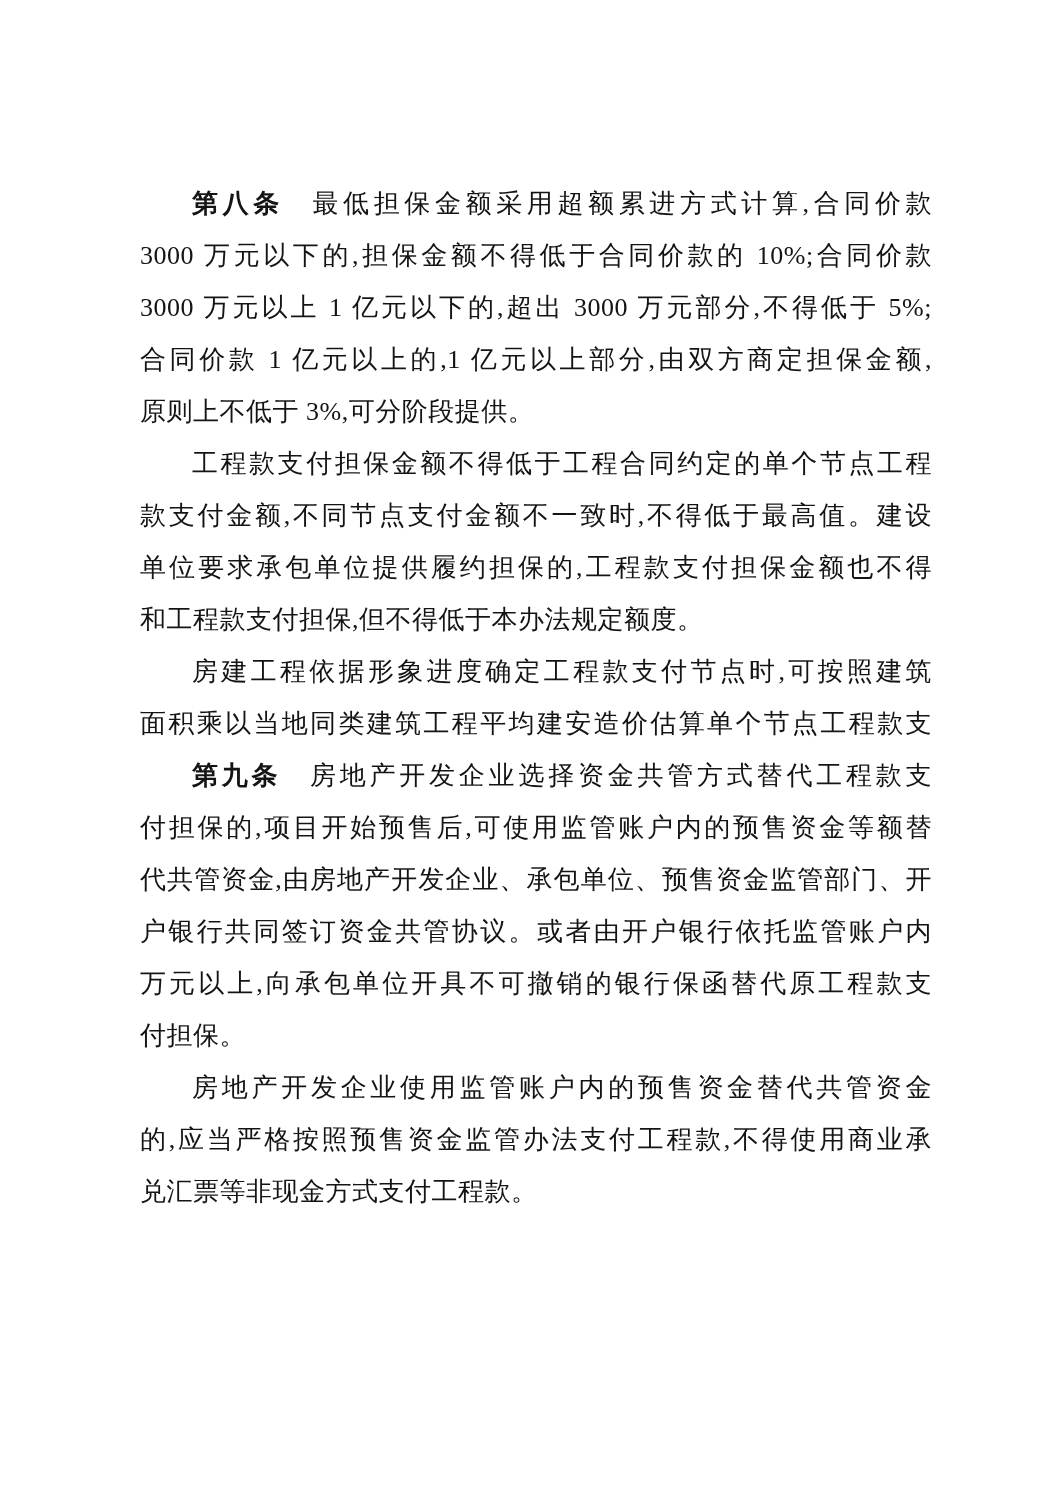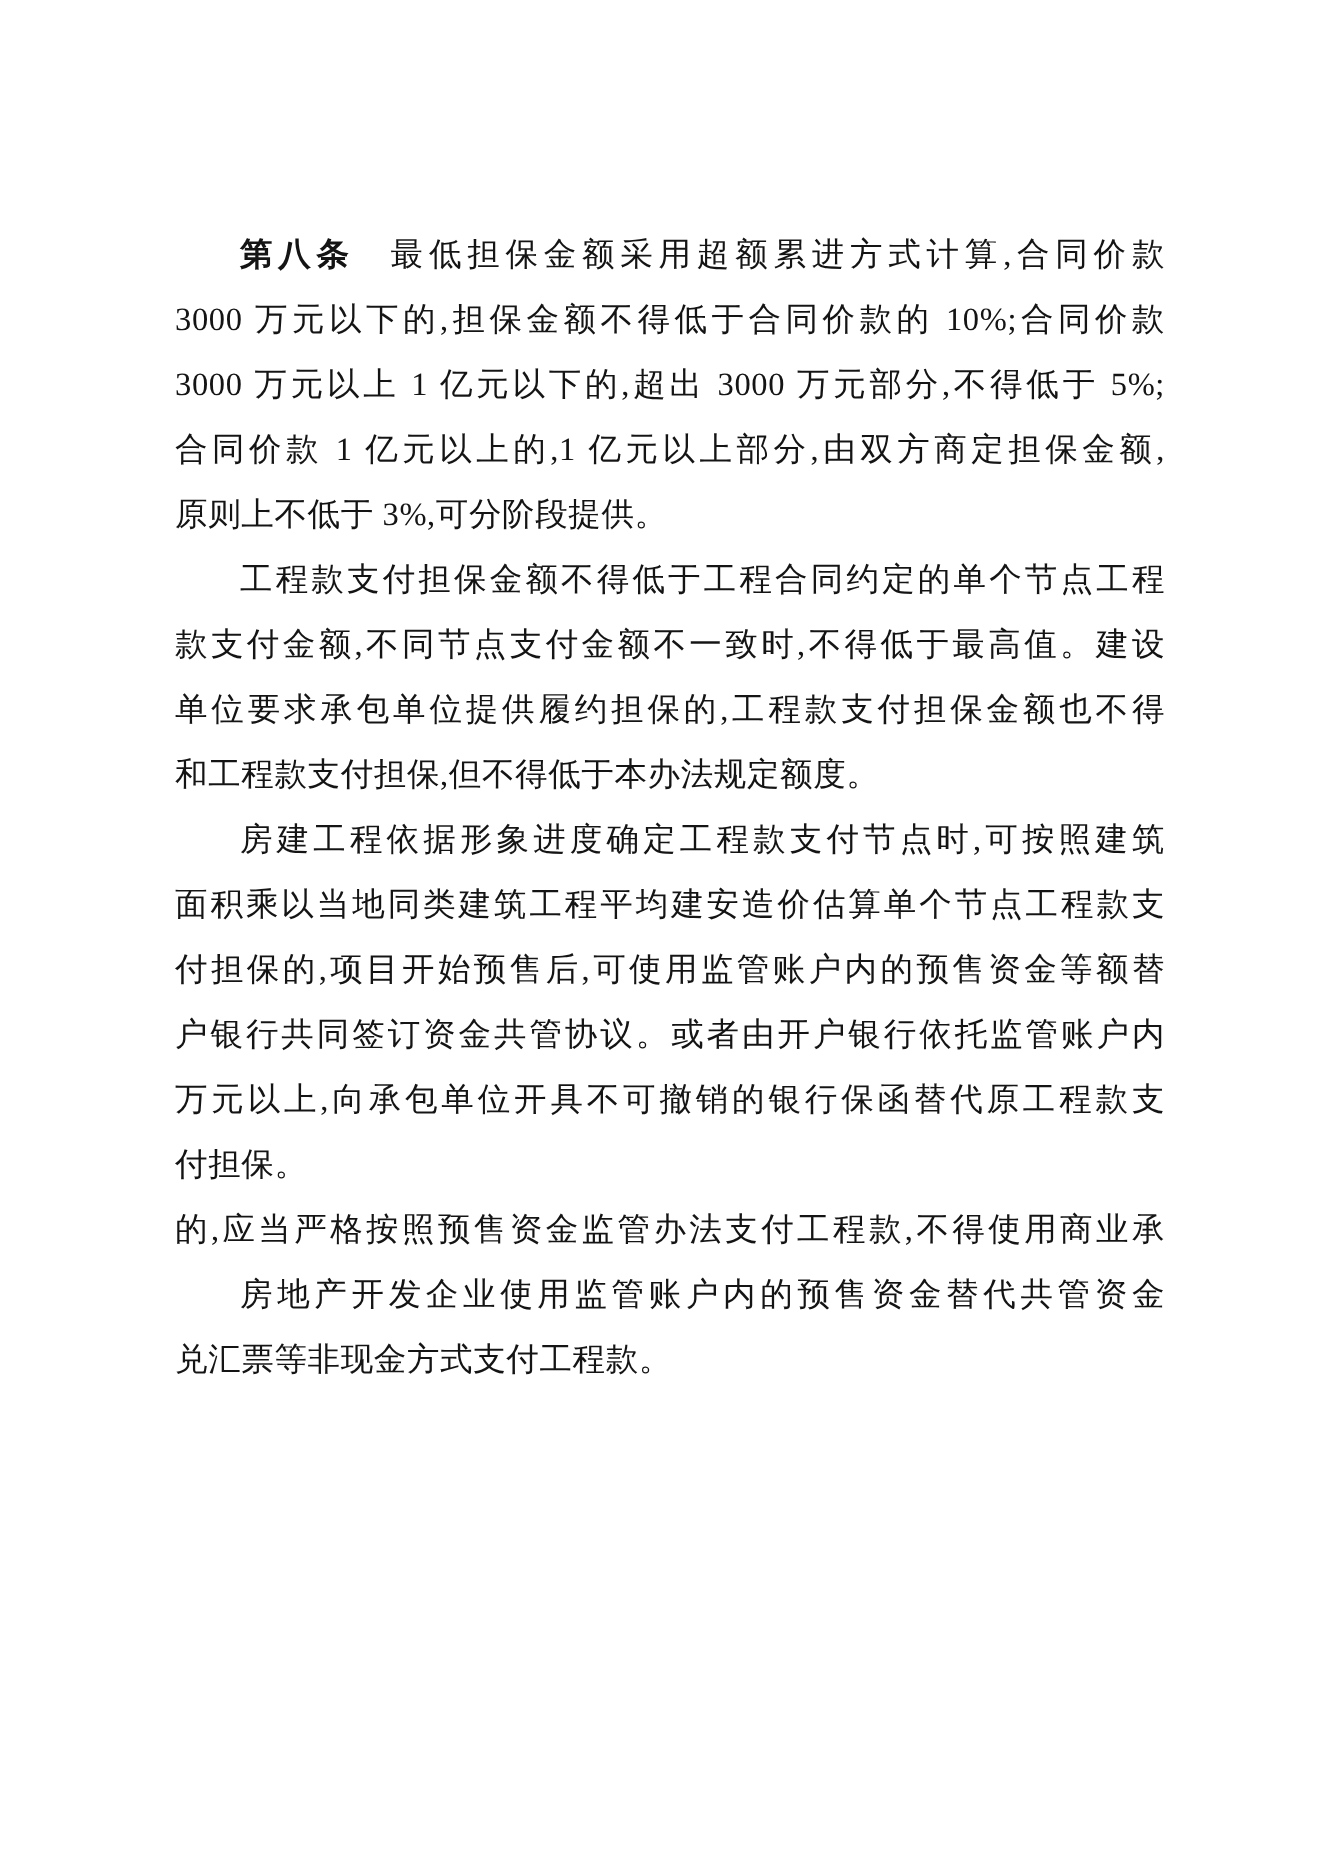--- a/index.html
+++ b/index.html
@@ -63,23 +63,25 @@
     <div class="line para-end"><span>原则上不低于 3%,可分阶段提供。</span></div>
 
     <div class="line indent"><span>工程款支付担保金额不得低于工程合同约定的单个节点工程</span></div>
     <div class="line"><span>款支付金额,不同节点支付金额不一致时,不得低于最高值。建设</span></div>
     <div class="line"><span>单位要求承包单位提供履约担保的,工程款支付担保金额也不得</span></div>
     <div class="line para-end"><span>和工程款支付担保,但不得低于本办法规定额度。</span></div>
 
     <div class="line indent"><span>房建工程依据形象进度确定工程款支付节点时,可按照建筑</span></div>
     <div class="line"><span>面积乘以当地同类建筑工程平均建安造价估算单个节点工程款支</span></div>
 
+    <div class="line indent"><span class="art">第九条</span><span>房地产开发企业选择资金共管方式替代工程款支</span></div>
     <div class="line"><span>付担保的,项目开始预售后,可使用监管账户内的预售资金等额替</span></div>
+    <div class="line"><span>代共管资金,由房地产开发企业、承包单位、预售资金监管部门、开</span></div>
     <div class="line"><span>户银行共同签订资金共管协议。或者由开户银行依托监管账户内</span></div>
     <div class="line"><span>万元以上,向承包单位开具不可撤销的银行保函替代原工程款支</span></div>
     <div class="line para-end"><span>付担保。</span></div>
 
+    <div class="line indent"><span>房地产开发企业使用监管账户内的预售资金替代共管资金</span></div>
     <div class="line"><span>的,应当严格按照预售资金监管办法支付工程款,不得使用商业承</span></div>
-    <div class="line indent"><span>房地产开发企业使用监管账户内的预售资金替代共管资金</span></div>
     <div class="line para-end"><span>兑汇票等非现金方式支付工程款。</span></div>
 
   </div>
 </div>
 
 </body></html>

